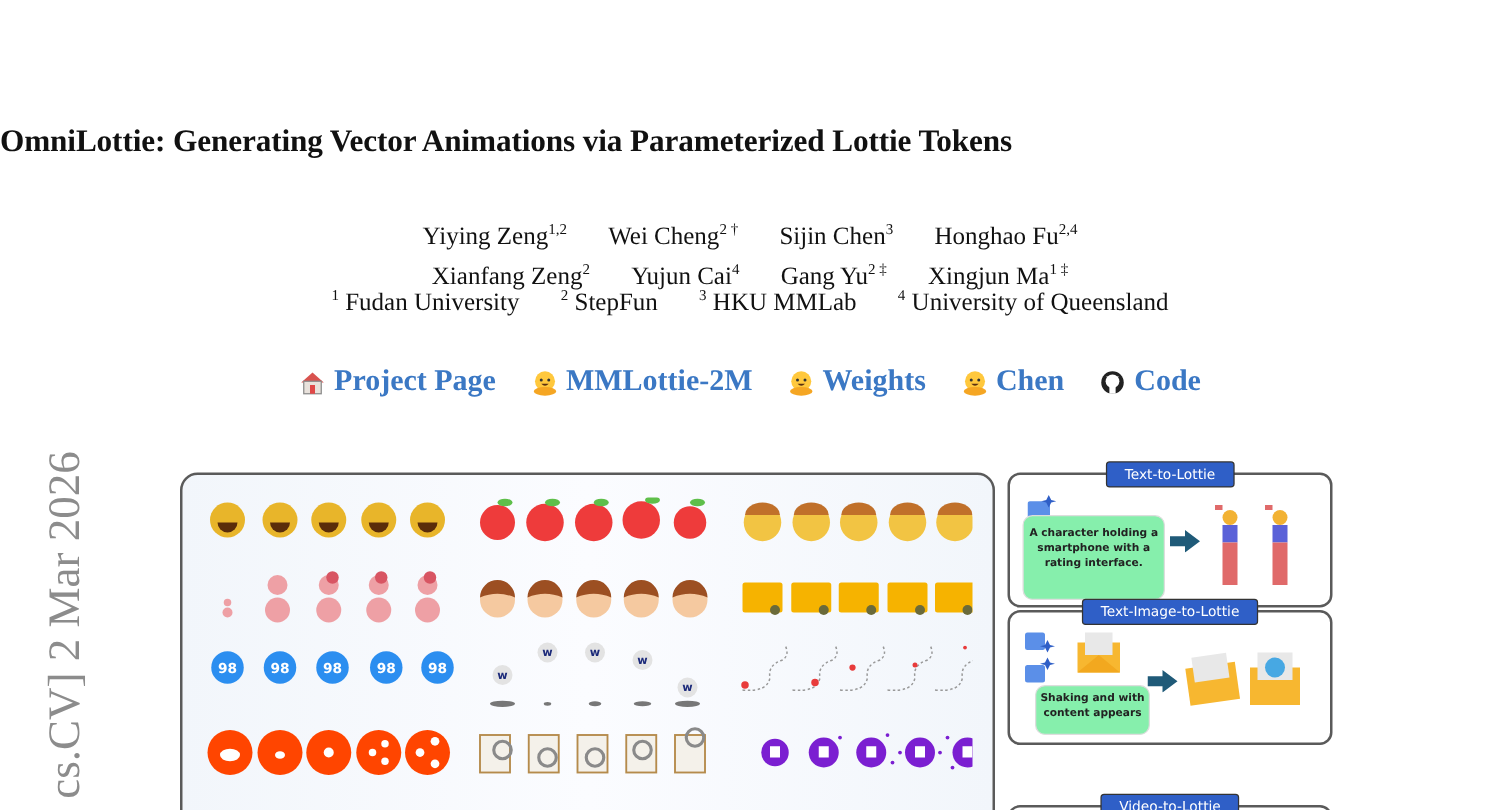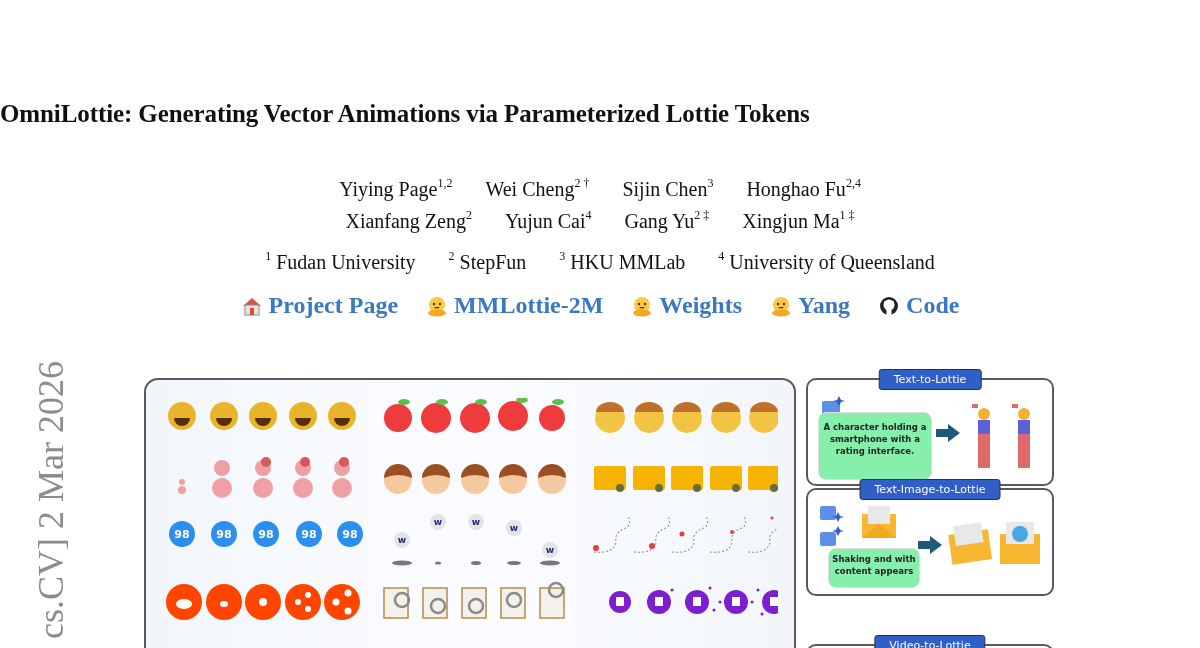--- a/index.html
+++ b/index.html
@@ -5,45 +5,45 @@
   html, body { margin:0; padding:0; }
   body { width:1200px; height:648px; background:#ffffff; position:relative; overflow:hidden;
          font-family:"Liberation Serif","DejaVu Serif",serif; color:#111; }
   .title { position:absolute; left:0; width:1200px; top:100px; text-align:left;
            font-weight:bold; font-size:25px; letter-spacing:-0.1px; }
   .authors { position:absolute; left:0; width:1200px; text-align:center; font-size:20px; }
   .authors.r1 { top:178px; }
   .authors.r2 { top:210px; }
   .authors span.a { margin:0 14px; }
   sup { font-size:12px; vertical-align:top; position:relative; top:-2px;font-family:Liberation Serif, serif; }
-  .affil { position:absolute; left:0; width:1200px; top:251px; text-align:center; font-size:20px; }
+  .affil { position:absolute; left:0; width:1200px; top:231px; text-align:center; font-size:20px; }
   .affil span.f { margin:0 14px; }
   .links { position:absolute; left:0; width:1200px; top:292px; text-align:center; font-size:24px; font-weight:bold; }
   .links a { color:#3b78c4; text-decoration:none; margin:0 11px; display:inline-flex; align-items:center; }
   .links .ic { width:22px; height:22px; margin-right:6px; display:inline-block; }
   .sidebar-stamp { position:absolute; left:24px; top:335px; width:50px; height:320px; }
   .sidebar-stamp div { position:absolute; left:-118px; top:138px; width:290px; transform:rotate(-90deg);
       transform-origin:center; font-size:36px; color:#8c8c8c; white-space:nowrap; }
   .gallery { position:absolute; left:144px; top:378px; width:648px; height:300px; border:2px solid #5a5a5a;
       border-radius:14px; background:linear-gradient(90deg,#f2f6fb 0%,#fbfcff 50%,#f2f6fb 100%); }
   .row { position:absolute; left:16px; right:16px; display:flex; justify-content:space-between; }
-  .panel { position:absolute; left:806px; width:244px; border:2px solid #5a5a5a; border-radius:10px; background:#fff; }
+  .panel { position:absolute; left:806px; width:244px; border:2px solid #5a5a5a; border-radius:10px; background:#fff;padding-left:12px; }
   .panel .tag { position:absolute; left:50%; transform:translateX(-50%); top:-11px; background:#2f5fc7;
       color:#fff; font-family:"DejaVu Sans",sans-serif; font-size:11px; padding:3px 14px; border-radius:3px;
       border:1.5px solid #333; white-space:nowrap; }
   .bubble { position:absolute; background:#86efac; border:1px solid #ddd; border-radius:8px;
       font-family:"DejaVu Sans",sans-serif; font-size:8.5px; font-weight:bold; text-align:center; line-height:12px; color:#222; }
 </style>
 </head>
 <body>
 
 <div class="title">OmniLottie: Generating Vector Animations via Parameterized Lottie Tokens</div>
 
 <div class="authors r1">
-  <span class="a"><span>Yiying Page</span><sup>1,2</sup></span>
+  <span class="a"><span>Yiying Zeng</span><sup>1,2</sup></span>
   <span class="a"><span>Wei Cheng</span><sup>2 †</sup></span>
   <span class="a"><span>Sijin Chen</span><sup>3</sup></span>
   <span class="a"><span>Honghao Fu</span><sup>2,4</sup></span>
 </div>
 <div class="authors r2">
   <span class="a"><span>Xianfang Zeng</span><sup>2</sup></span>
   <span class="a"><span>Yujun Cai</span><sup>4</sup></span>
   <span class="a"><span>Gang Yu</span><sup>2 ‡</sup></span>
   <span class="a"><span>Xingjun Ma</span><sup>1 ‡</sup></span>
 </div>
@@ -85,21 +85,21 @@
     <span>Weights</span>
     </a>
   <a>
     <svg class="ic" viewBox="0 0 22 22">
         <circle cx="11" cy="10" r="8" fill="#ffc83d"></circle>
         <ellipse cx="11" cy="18" rx="9" ry="3.5" fill="#f5a623"></ellipse>
         <circle cx="8" cy="9" r="1.2" fill="#333"></circle>
         <circle cx="14" cy="9" r="1.2" fill="#333"></circle>
         <path d="M8 12 Q11 15 14 12" fill="#5a2f10"></path>
       </svg>
-    <span>Yang</span>
+    <span>Chen</span>
     </a>
   <a>
     <svg class="ic" viewBox="0 0 22 22">
         <circle cx="11" cy="11" r="9" fill="#222"></circle>
         <circle cx="11" cy="10" r="5.5" fill="#fff"></circle>
         <rect x="8.5" y="13" width="5" height="7" fill="#fff"></rect>
         <path d="M6 6 L7.5 9 L9 7 Z M16 6 L14.5 9 L13 7 Z" fill="#fff"></path>
       </svg>
     <span>Code</span>
     </a>

